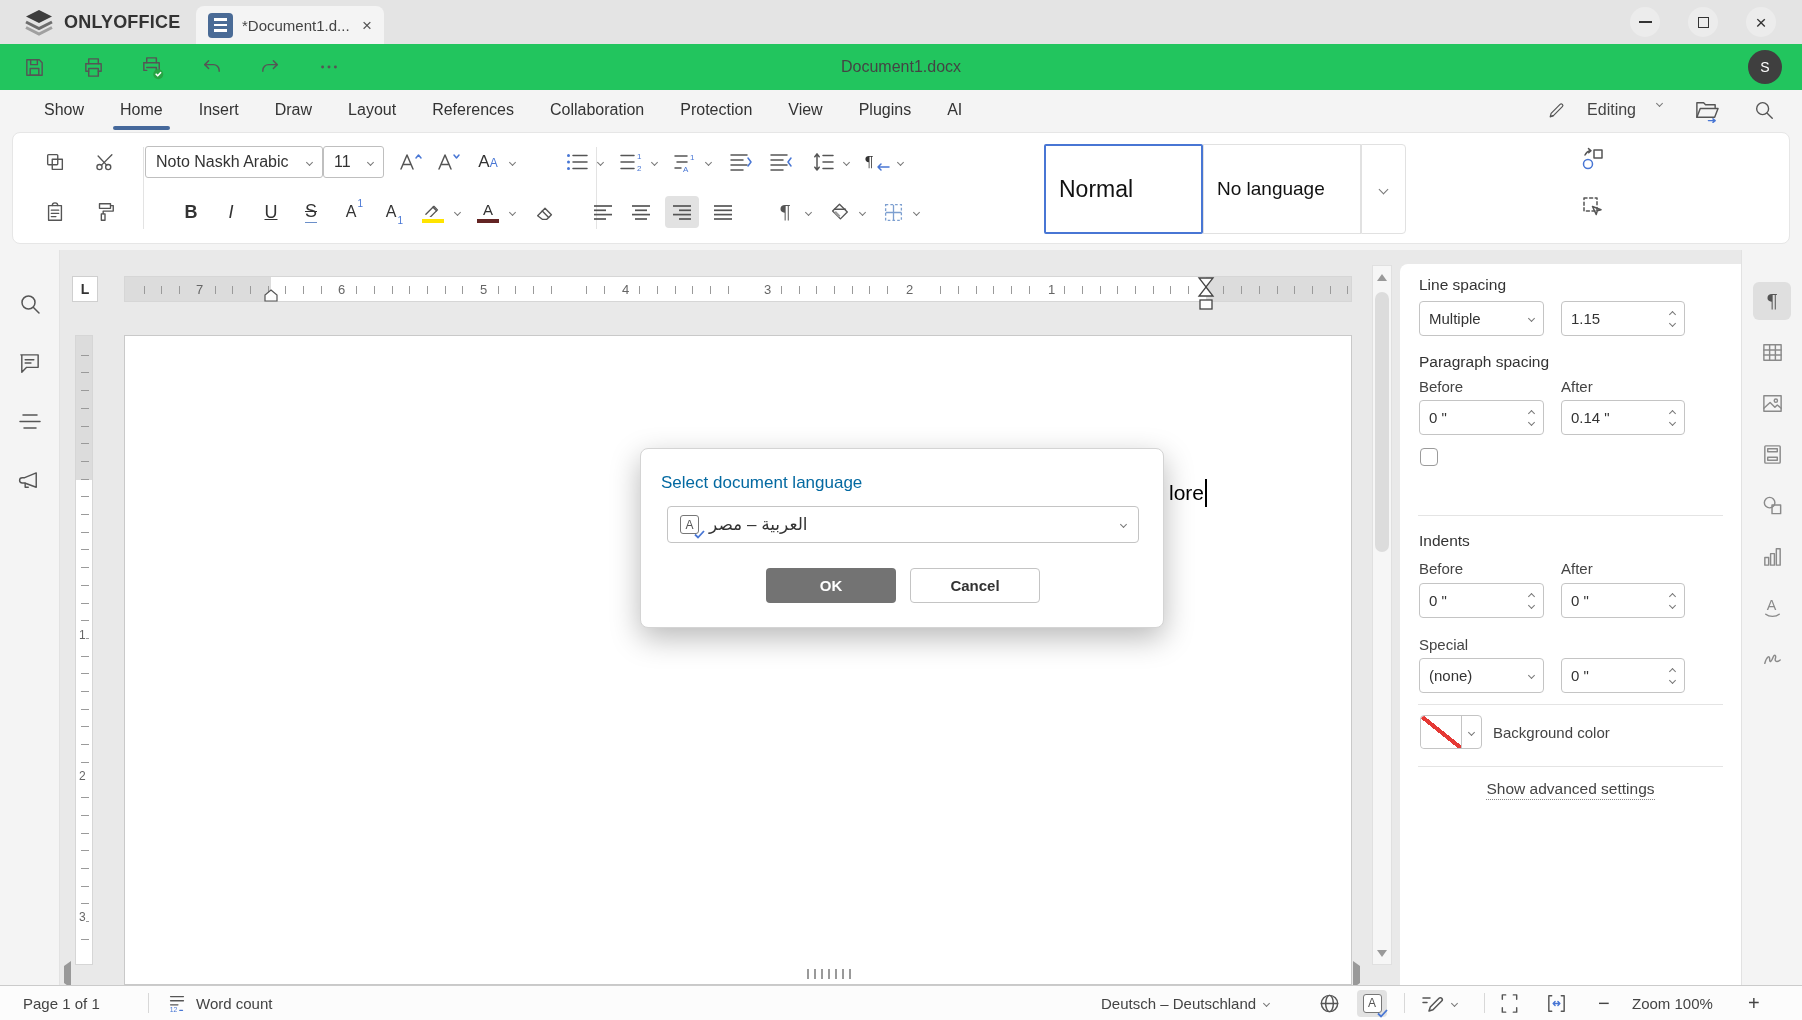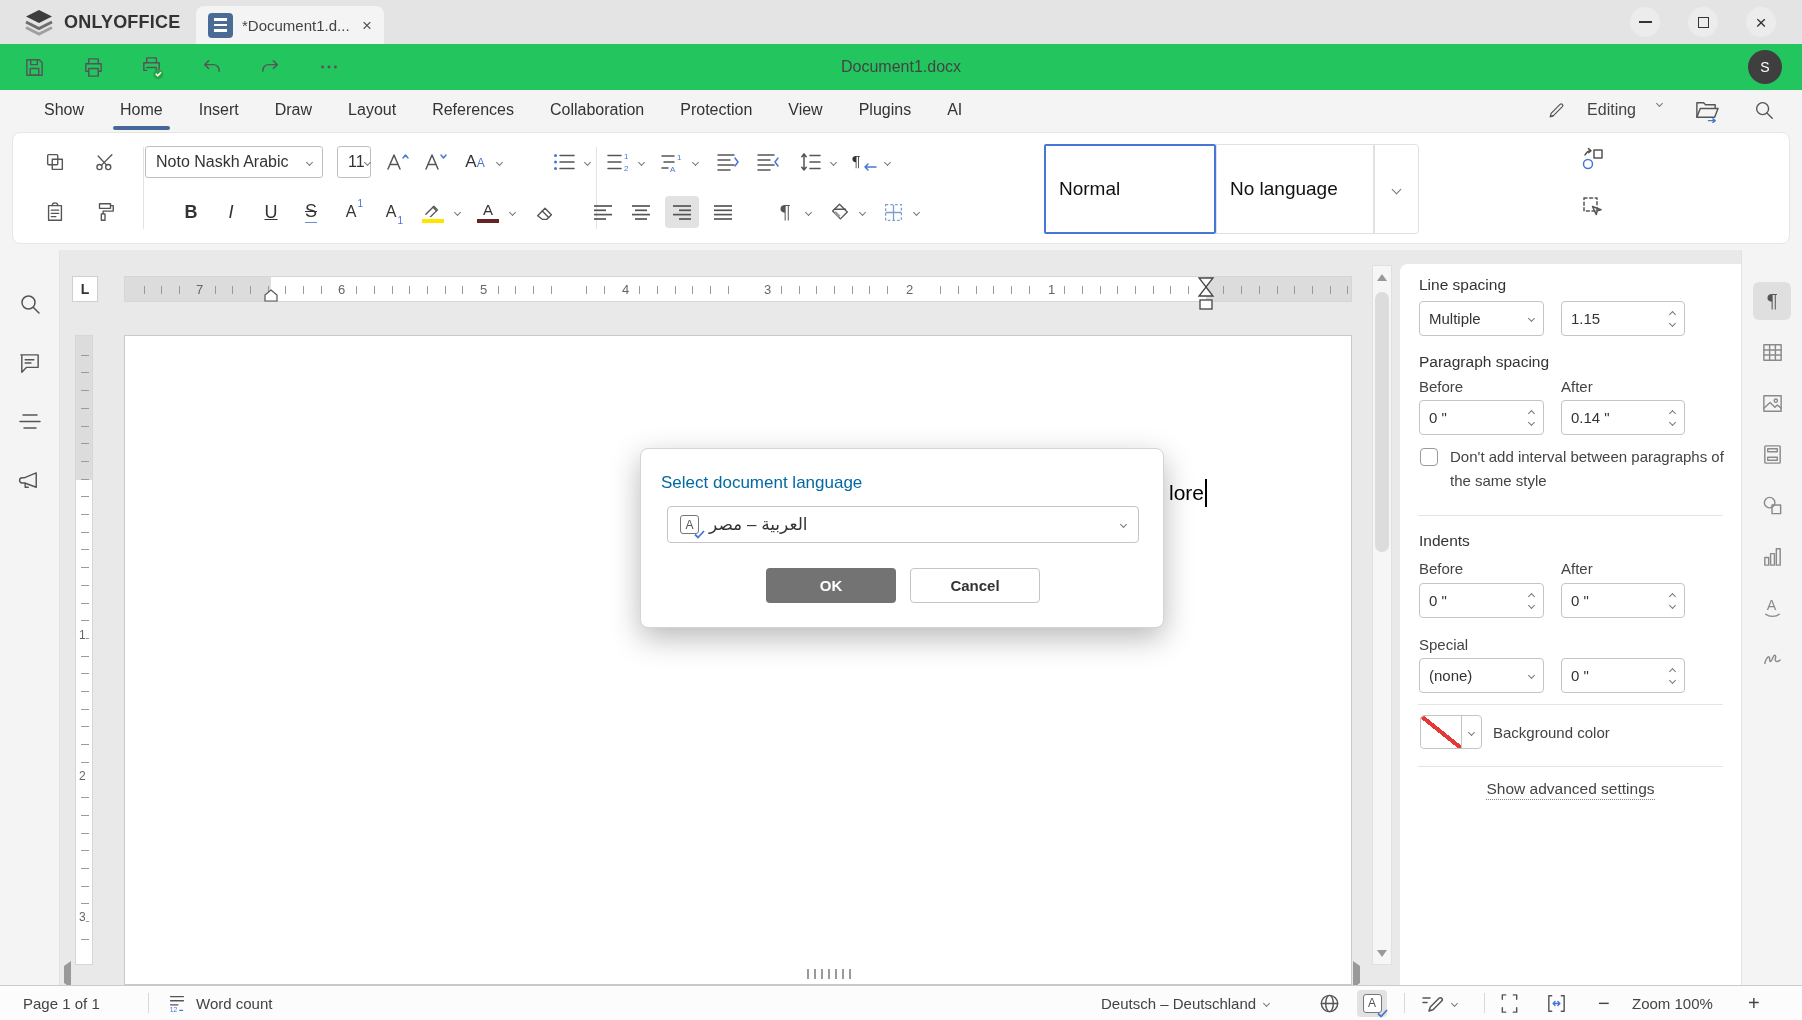--- a/index.html
+++ b/index.html
@@ -261,21 +261,21 @@
         <svg class="ic" width="22" height="22" viewBox="0 0 24 24">
             <circle cx="6" cy="17.5" r="2.8"></circle>
             <circle cx="15.5" cy="17.5" r="2.8"></circle>
             <path d="M8.2 15.4 19.5 4M4.5 5.5l9.3 9.9"></path>
           </svg>
       </span>
       <span class="combo" style="margin-left:26px;width:178px">
         <span>Noto Naskh Arabic</span>
           <i class="chev sm"></i>
       </span>
-      <span class="combo" style="margin-left:14px;width:34px">
+      <span class="combo" style="width:61px">
         <span>11</span>
           <i class="chev sm"></i>
       </span>
       <span class="tbtn" style="margin-left:12px">
         <svg class="ic" width="26" height="24" viewBox="0 0 26 24">
             <path d="M4 19 10 5l6 14M6 14.5h8"></path>
             <path d="M19 8l2.5-3L24 8" stroke="#4876d4"></path>
           </svg>
       </span>
       <span class="tbtn" style="margin-left:10px">
@@ -443,21 +443,21 @@
       <span class="tbtn" style="margin-left:14px">
         <svg width="21" height="21" viewBox="0 0 24 24" fill="none" stroke="#7d9fd0" stroke-width="1.5">
             <rect x="3" y="3" width="18" height="18" stroke-dasharray="3 2.4"></rect>
             <path d="M12 3v18M3 12h18"></path>
           </svg>
       </span>
       <i class="chev sm" style="margin-left:7px"></i>
     </div>
 
     <div class="gallery">
-      <div class="gcell sel" style="width:172px;font-size:19px;color:#111">Normal</div>
+      <div class="gcell sel" style="width:159px;font-size:23px;color:#111">Normal</div>
       <div class="gcell" style="width:158px;font-size:19px;color:#111">No language</div>
       <div class="gexp">
           <i class="chev"></i>
         </div>
     </div>
 
     <div class="misc-col">
       <span class="tbtn">
         <svg class="ic" width="24" height="24" viewBox="0 0 24 24">
             <rect x="13" y="3" width="8" height="8"></rect>
@@ -584,21 +584,20 @@
     </div>
     <div class="rp-spin" style="left:161px;top:136px;width:124px">
       <span>0.14 "</span>
       <span class="spin-arrows">
           <i class="chev sm up"></i>
           <i class="chev sm"></i>
         </span>
     </div>
 
     <span class="rp-check" style="left:20px;top:184px"></span>
-    <div class="rp-checklabel" style="left:50px;top:181px">Don't add interval between paragraphs of the same style</div>
 
     <div class="rp-hr" style="top:251px"></div>
 
     <div class="rp-title" style="left:19px;top:268px">Indents</div>
     <div class="rp-label" style="left:19px;top:296px">Before</div>
     <div class="rp-label" style="left:161px;top:296px">After</div>
     <div class="rp-spin" style="left:19px;top:319px;width:125px">
       <span>0 "</span>
       <span class="spin-arrows">
           <i class="chev sm up"></i>

